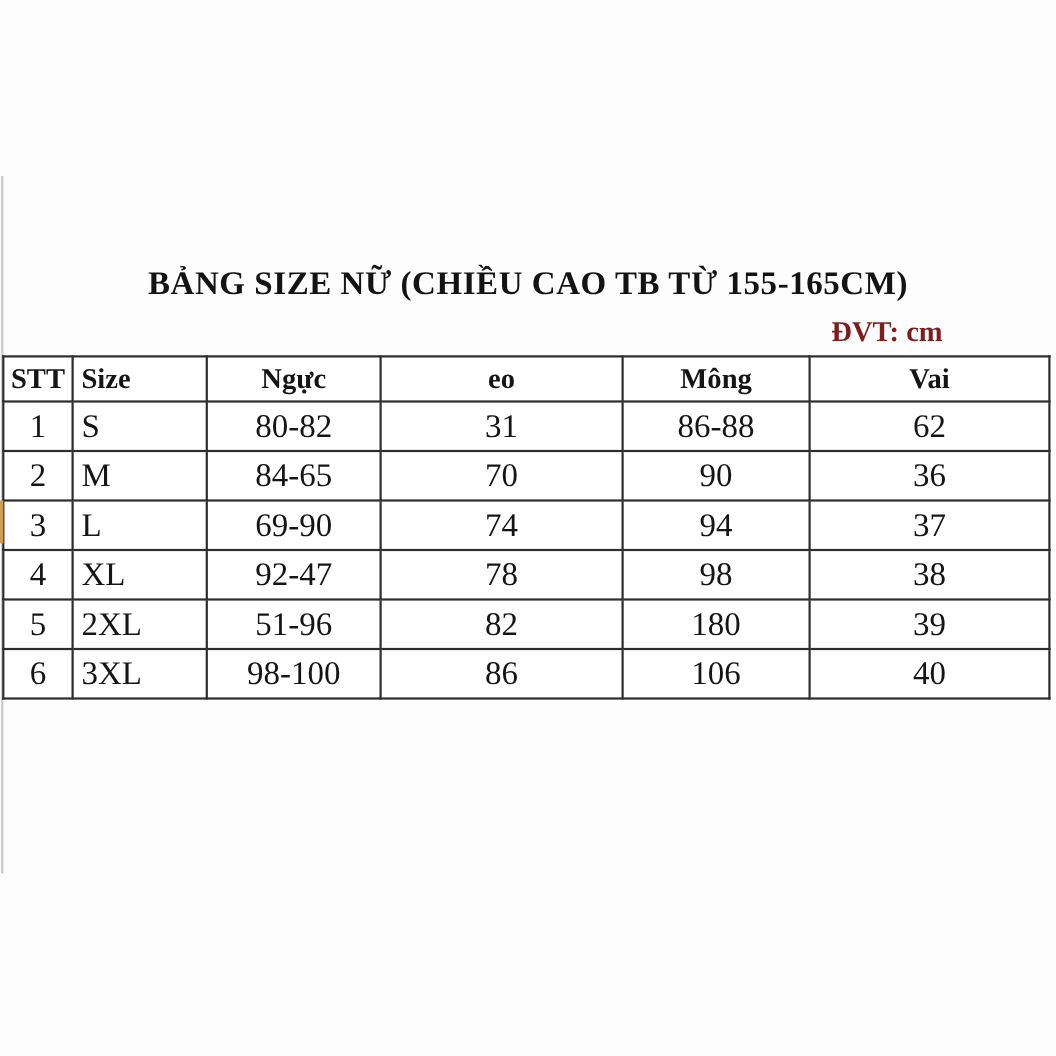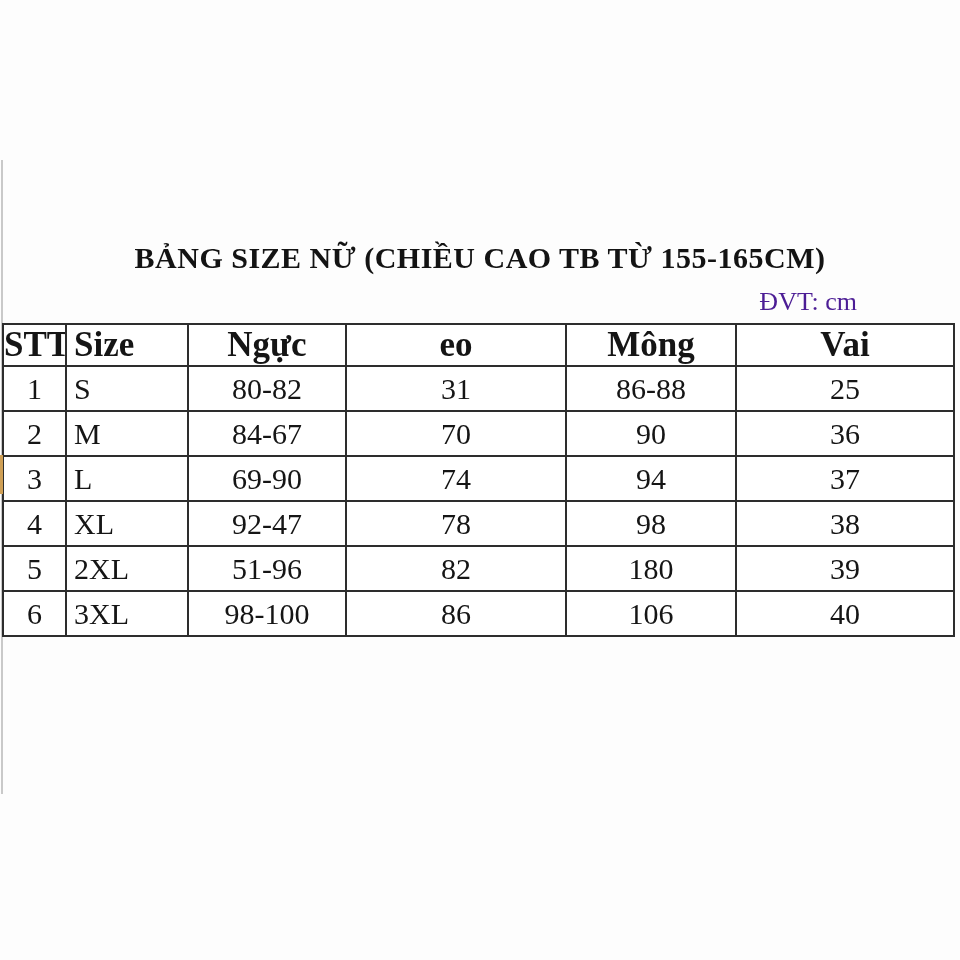--- a/index.html
+++ b/index.html
@@ -39,43 +39,44 @@
     font-size: 30px;
     font-weight: bold;
     letter-spacing: 0.5px;
     color: #131313;
     z-index: 1;
   }
   .unit {
     position: absolute;
     top: 287px; right: 103px;
     font-size: 26px;
-    color: #4c1d95;
+    color: #7f1d1d;
     z-index: 1;
+    font-weight: bold;
   }
   table.size-table {
     position: absolute;
     left: 2px; top: 323px;
     border-collapse: collapse;
     table-layout: fixed;
     width: 951px;
     background: #ffffff;
     z-index: 2;
   }
   .size-table th, .size-table td {
     border: 2px solid #2d2d2d;
     background: #ffffff;
     padding: 0;
     text-align: center;
     overflow: hidden;
     white-space: nowrap;
   }
   .size-table thead th {
     font-weight: bold;
-    font-size: 35px;
+    font-size: 26px;
     height: 39px;
   }
   .size-table tbody td {
     font-weight: normal;
     font-size: 30px;
     height: 43px;
   }
   .size-table .left {
     text-align: left;
     padding-left: 7px;
@@ -111,26 +112,26 @@
           <th>Vai</th>
         </tr>
     </thead>
     <tbody>
         <tr>
           <td>1</td>
           <td class="left">S</td>
           <td>80-82</td>
           <td>31</td>
           <td>86-88</td>
-          <td>25</td>
+          <td>62</td>
         </tr>
         <tr>
           <td>2</td>
           <td class="left">M</td>
-          <td>84-67</td>
+          <td>84-65</td>
           <td>70</td>
           <td>90</td>
           <td>36</td>
         </tr>
         <tr>
           <td>3</td>
           <td class="left">L</td>
           <td>69-90</td>
           <td>74</td>
           <td>94</td>

